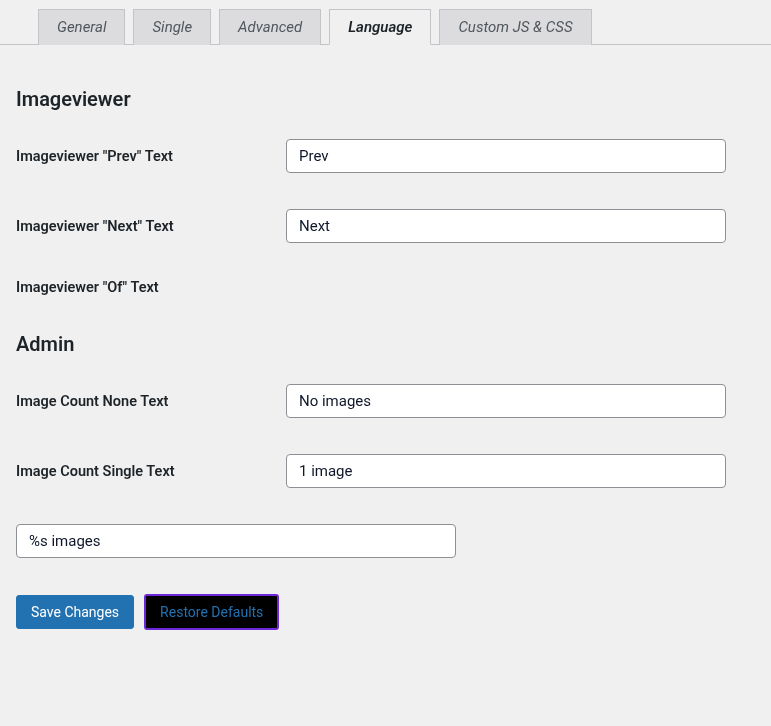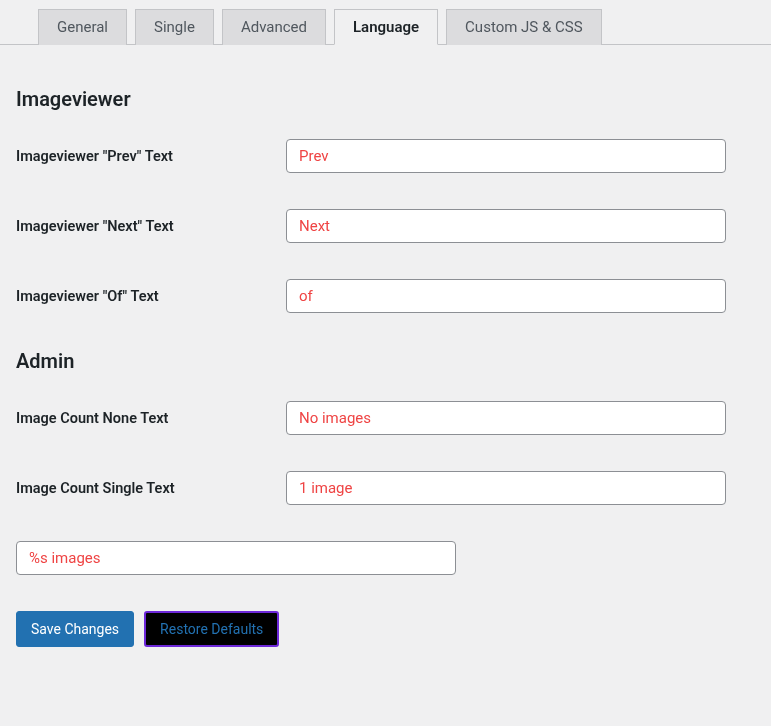--- a/index.html
+++ b/index.html
@@ -27,20 +27,21 @@
       padding: 8px 18px;
       background: #dcdcde;
       border: 1px solid #c3c4c7;
       border-bottom: none;
       border-radius: 0;
       color: #50575e;
       font-size: 15px;
       cursor: pointer;
       position: relative;
       top: 1px;
+      font-style: italic;
     }
     .tab.active {
       background: #f0f0f1;
       border-bottom: 1px solid #f0f0f1;
       color: #1d2327;
       font-weight: 600;
     }
     .content {
       padding: 22px 16px 16px 16px;
     }
@@ -64,30 +65,31 @@
       flex-shrink: 0;
     }
     .form-input {
       flex: 1;
       max-width: 440px;
       padding: 7px 12px;
       font-size: 15px;
       border: 1px solid #8c8f94;
       border-radius: 4px;
       background: #ffffff;
-      color: #ef4444;
+      color: #0f172a;
       font-family: inherit;
     }
     .section-gap {
       margin-top: 18px;
     }
     .buttons {
       display: flex;
       gap: 10px;
       margin-top: 36px;
+      align-items: center;
     }
     .btn {
       padding: 8px 14px;
       font-size: 14px;
       border-radius: 3px;
       cursor: pointer;
       font-family: inherit;
     }
     .btn-primary {
       background: #2271b1;
@@ -120,21 +122,20 @@
     <input class="form-input" type="text" value="Prev" style="">
   </div>
 
   <div class="form-row">
     <label class="form-label">Imageviewer "Next" Text</label>
     <input class="form-input" type="text" value="Next" style="">
   </div>
 
   <div class="form-row">
     <label class="form-label">Imageviewer "Of" Text</label>
-    <input class="form-input" type="text" value="of" style="">
   </div>
 
   <h2 class="section-title section-gap">Admin</h2>
 
   <div class="form-row">
     <label class="form-label">Image Count None Text</label>
     <input class="form-input" type="text" value="No images" style="">
   </div>
 
   <div class="form-row">

